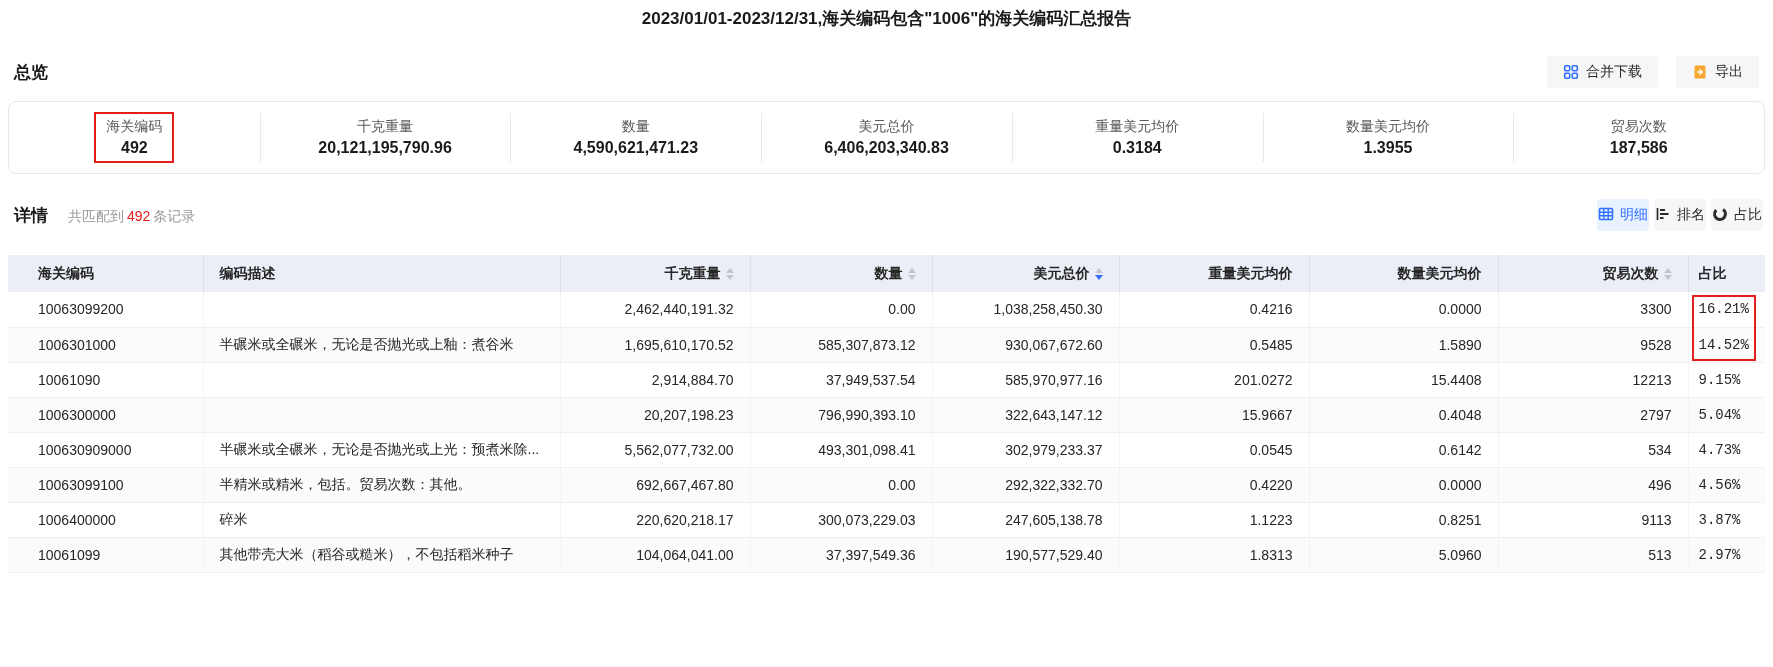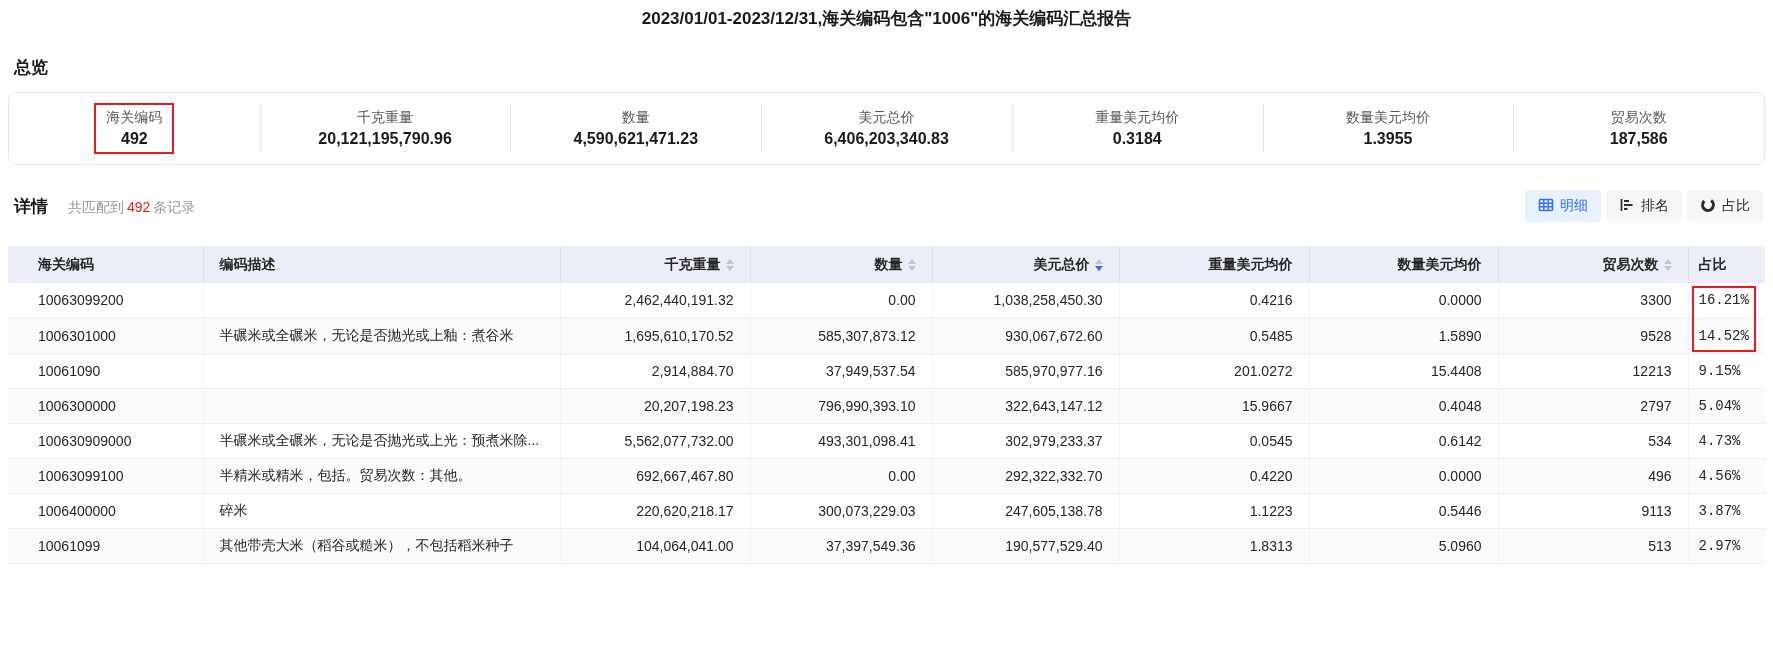--- a/index.html
+++ b/index.html
@@ -25,21 +25,21 @@
   .card-inner { display:flex; flex-direction:column; align-items:center; padding:3px 10px; border:2px solid transparent; }
   .card-inner.highlighted { border-color:#e51d1d; }
   .card-label { font-size:14px; color:#595959; line-height:18px; }
   .card-value { font-size:16px; font-weight:700; color:#1a1a1a; margin-top:3px; line-height:20px; }
 
   .details-bar { margin:25px 10px 0 14px; }
   .details-left { display:flex; align-items:baseline; gap:20px; }
   .match-text { font-size:14px; color:#999; }
   .match-count { color:#e51d1d; margin:0 3px; }
   .view-group { display:flex; gap:5px; }
-  .view-btn { display:inline-flex; align-items:center; gap:6px; height:32px; padding:0 13px;
+  .view-btn { display:inline-flex; align-items:center; gap:6px; height:32px; padding:0 1px;
     background:#f5f6f8; border-radius:4px; font-size:14px; color:#2b2b2b; cursor:pointer; border:none;text-align:center; }
   .view-btn.active { background:#e8f1fe; color:#3370ff; }
 
   .table-wrap { margin:24px 8px 0; position:relative; }
   table { width:100%; border-collapse:collapse; table-layout:fixed; font-size:14px; }
   thead th { background:#ebeef7; height:37px; font-weight:700; color:#262626;
     border-right:1px solid #dcdfe8; }
   thead th:last-child { border-right:none; }
   .th-inner { display:flex; align-items:center; padding:0 16px; }
   .th-inner.align-right { justify-content:flex-end; }
@@ -63,20 +63,42 @@
   .share-highlight-box { position:absolute; left:1684px; top:40px; width:64px; height:66px;
     border:2px solid #e51d1d; pointer-events:none; }
 </style>
 </head>
 <body>
 
 <div class="page-title">2023/01/01-2023/12/31,海关编码包含"1006"的海关编码汇总报告</div>
 
 <div class="bar overview-bar">
   <div class="section-title">总览</div>
+  <div class="btn-group">
+    <button class="btn">
+      <span>
+        <svg width="16" height="16" viewBox="0 0 16 16" fill="none">
+          <rect x="1.7" y="1.7" width="5" height="5" rx="1" stroke="#3370ff" stroke-width="1.6"></rect>
+          <rect x="9.3" y="1.7" width="5" height="5" rx="1" stroke="#3370ff" stroke-width="1.6"></rect>
+          <rect x="1.7" y="9.3" width="5" height="5" rx="1" stroke="#3370ff" stroke-width="1.6"></rect>
+          <rect x="9.3" y="9.3" width="5" height="5" rx="1" stroke="#3370ff" stroke-width="1.6"></rect>
+        </svg>
+      </span>
+      <span>合并下载</span>
+    </button>
+    <button class="btn">
+      <span>
+        <svg width="16" height="16" viewBox="0 0 16 16" fill="none">
+          <rect x="2.5" y="1.5" width="11" height="13" rx="1.5" fill="#f7a72e"></rect>
+          <path d="M5.5 8 H10 M8 5.7 L10.4 8 L8 10.3" stroke="#fff" stroke-width="1.5" fill="none" stroke-linecap="round" stroke-linejoin="round"></path>
+        </svg>
+      </span>
+      <span>导出</span>
+    </button>
+  </div>
 </div>
 
 <div class="summary-box">
     <div class="summary-card">
       <div class="card-inner highlighted">
         <div class="card-label">海关编码</div>
         <div class="card-value">492</div>
       </div>
     </div>
     <div class="summary-card">
@@ -291,21 +313,21 @@
           <td class="align-right col-trades">496</td>
           <td class="align-left col-share">4.56%</td>
         </tr>
         <tr>
           <td class="align-left col-code">1006400000</td>
           <td class="align-left col-desc">碎米</td>
           <td class="align-right col-kg">220,620,218.17</td>
           <td class="align-right col-qty">300,073,229.03</td>
           <td class="align-right col-usd">247,605,138.78</td>
           <td class="align-right col-kg-avg">1.1223</td>
-          <td class="align-right col-qty-avg">0.5446</td>
+          <td class="align-right col-qty-avg">0.8251</td>
           <td class="align-right col-trades">9113</td>
           <td class="align-left col-share">3.87%</td>
         </tr>
         <tr>
           <td class="align-left col-code">10061099</td>
           <td class="align-left col-desc">其他带壳大米（稻谷或糙米），不包括稻米种子</td>
           <td class="align-right col-kg">104,064,041.00</td>
           <td class="align-right col-qty">37,397,549.36</td>
           <td class="align-right col-usd">190,577,529.40</td>
           <td class="align-right col-kg-avg">1.8313</td>

